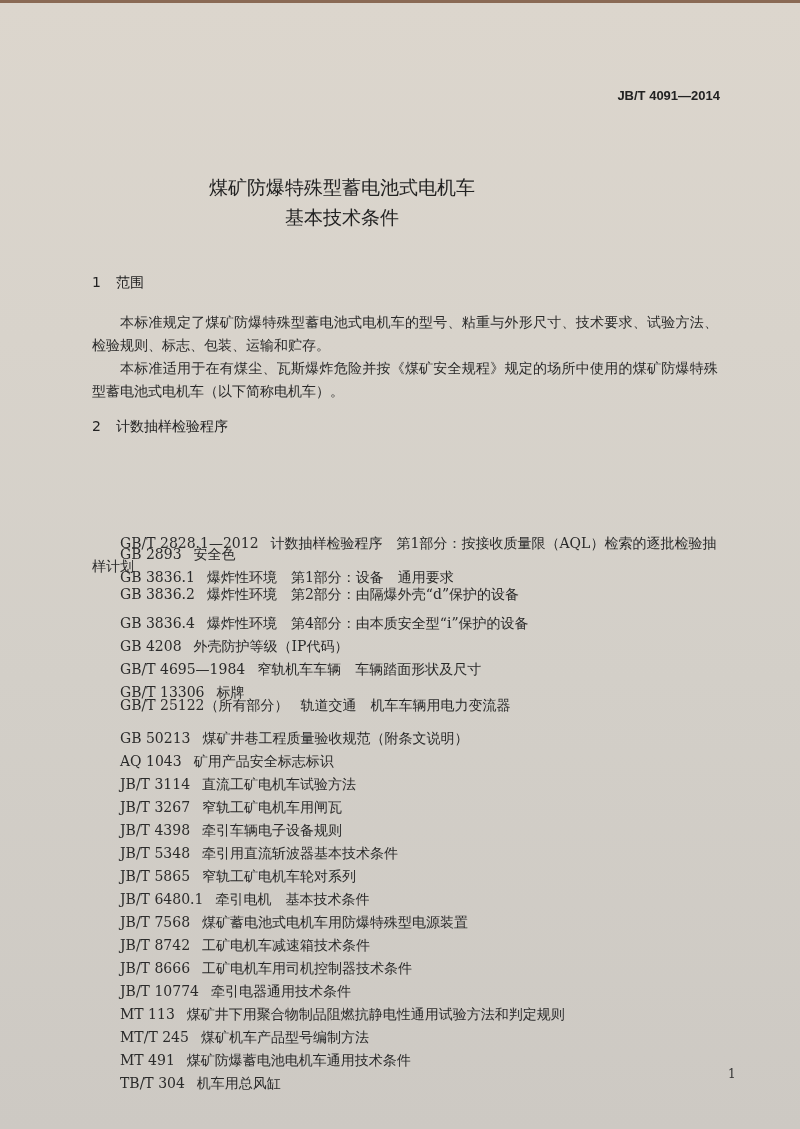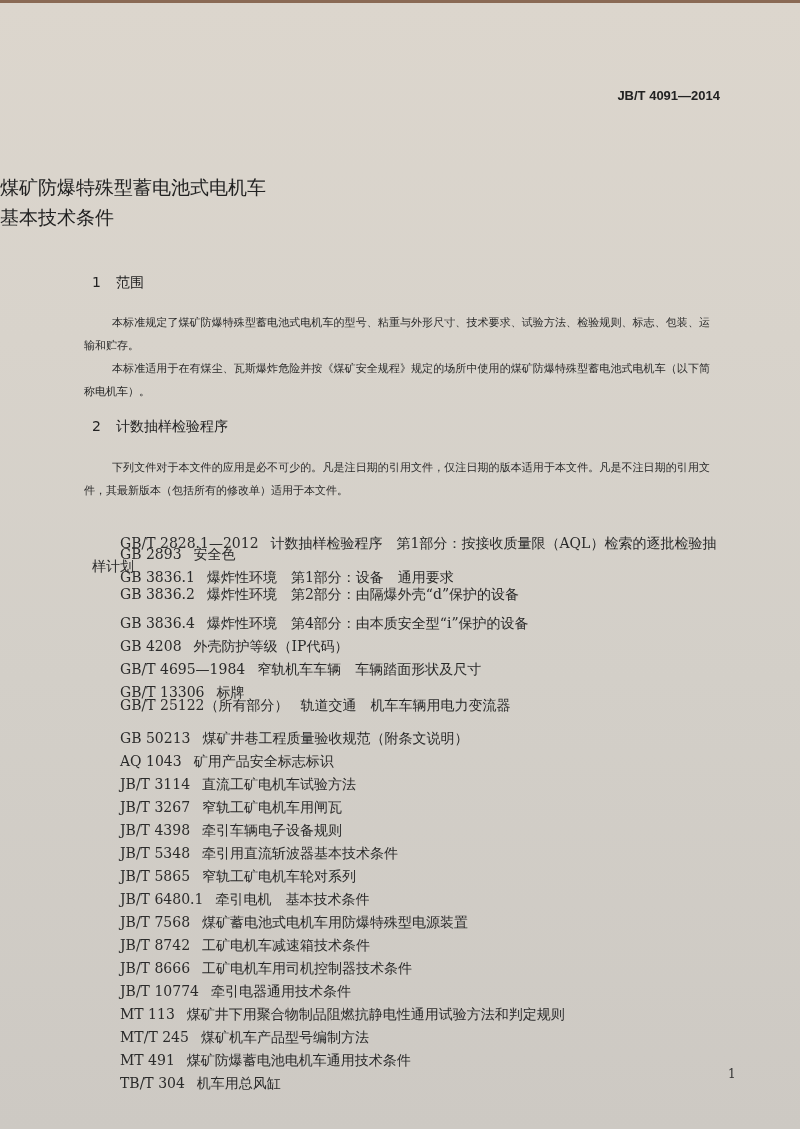--- a/index.html
+++ b/index.html
@@ -17,31 +17,31 @@
   .page::before {
     content: ""; position: absolute; left: 0; top: 0; width: 800px; height: 3px;
     background: #8a6a55;
   }
   .std-code {
     position: absolute; top: 88px; left: 600px; width: 120px; text-align: right;
     font-family: "Liberation Sans", sans-serif; font-weight: bold; font-size: 13px;
     color: #222;
   }
   .title {
-    position: absolute; top: 172px; left: 0; width: 684px; 
+    position: absolute; top: 172px; left: 0; width: 684px; text-align: center;
     font-family: "DejaVu Sans", sans-serif; font-size: 19px; line-height: 30px; color: #222;
   }
   .h {
     position: absolute; left: 92px;
     font-family: "DejaVu Sans", sans-serif; font-size: 14px; color: #222;
   }
   .h .num { display: inline-block; width: 24px; }
   .p {
-    position: absolute; left: 84px; width: 626px;
-    font-size: 11px; line-height: 23px; color: #2a2a2a;
+    position: absolute; left: 92px; width: 626px;
+    font-size: 14px; line-height: 23px; color: #2a2a2a;
     text-indent: 28px; text-align: justify;
   }
   .refs {
     position: absolute; left: 92px; top: 498px; width: 626px;
     font-size: 14px; color: #2a2a2a;
   }
   .ref { position: absolute; left: 28px; white-space: nowrap; }
   .ref .code { margin-right: 12px; }
   .ref.first { left: 0; width: 626px; white-space: normal; text-indent: 28px; line-height: 23px; margin-top: 34px; }
   .pageno {
@@ -62,21 +62,20 @@
 
   <div class="h" style="top:274px;">
     <span class="num">1</span><span>范围</span>
   </div>
   <div class="p" style="top:311px;">本标准规定了煤矿防爆特殊型蓄电池式电机车的型号、粘重与外形尺寸、技术要求、试验方法、检验规则、标志、包装、运输和贮存。</div>
   <div class="p" style="top:357px;">本标准适用于在有煤尘、瓦斯爆炸危险并按《煤矿安全规程》规定的场所中使用的煤矿防爆特殊型蓄电池式电机车（以下简称电机车）。</div>
 
   <div class="h" style="top:418px;">
     <span class="num">2</span><span>计数抽样检验程序</span>
   </div>
-  <div class="p" style="top:456px;">下列文件对于本文件的应用是必不可少的。凡是注日期的引用文件，仅注日期的版本适用于本文件。凡是不注日期的引用文件，其最新版本（包括所有的修改单）适用于本文件。</div>
 
   <div class="refs">
     <div class="ref first" style="top:0px;">
       <span class="code">GB/T 2828.1—2012</span><span>计数抽样检验程序　第1部分：按接收质量限（AQL）检索的逐批检验抽样计划</span>
     </div>
     <div class="ref" style="top:48px;"><span class="code">GB 2893</span><span>安全色</span></div>
     <div class="ref" style="top:71px;"><span class="code">GB 3836.1</span><span>爆炸性环境　第1部分：设备　通用要求</span></div>
     <div class="ref" style="top:88px;"><span class="code">GB 3836.2</span><span>爆炸性环境　第2部分：由隔爆外壳“d”保护的设备</span></div>
     <div class="ref" style="top:117px;"><span class="code">GB 3836.4</span><span>爆炸性环境　第4部分：由本质安全型“i”保护的设备</span></div>
     <div class="ref" style="top:140px;"><span class="code">GB 4208</span><span>外壳防护等级（IP代码）</span></div>

